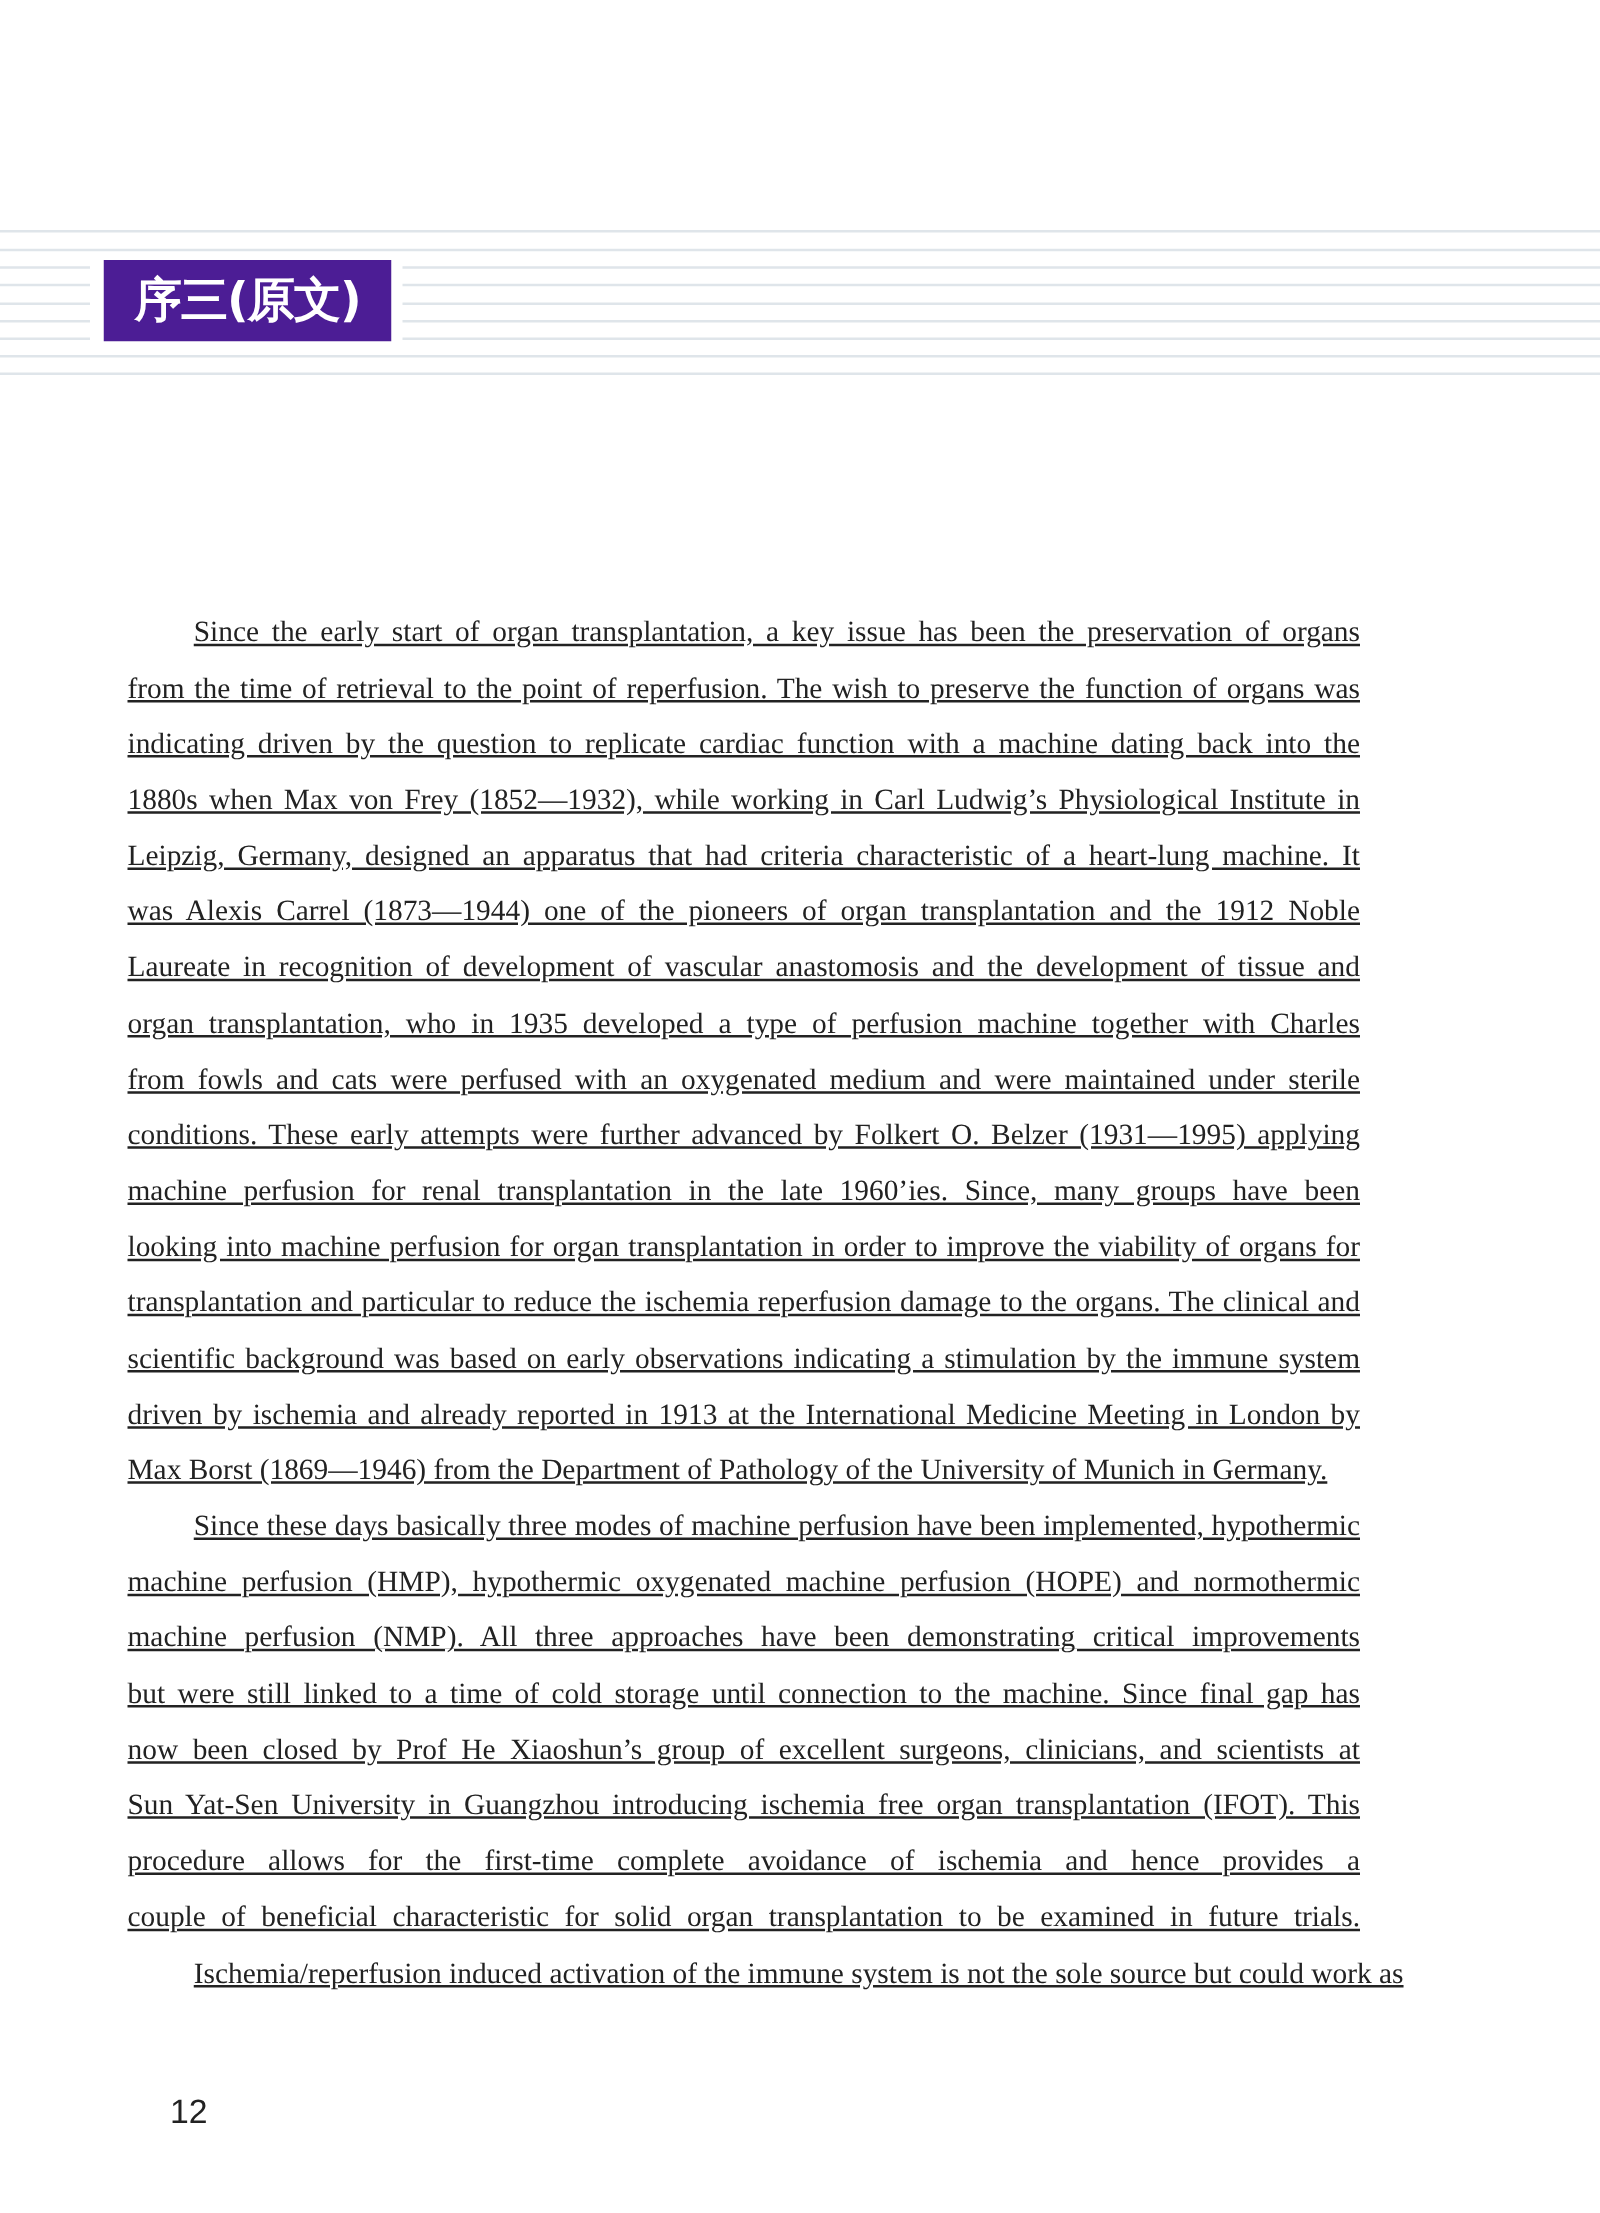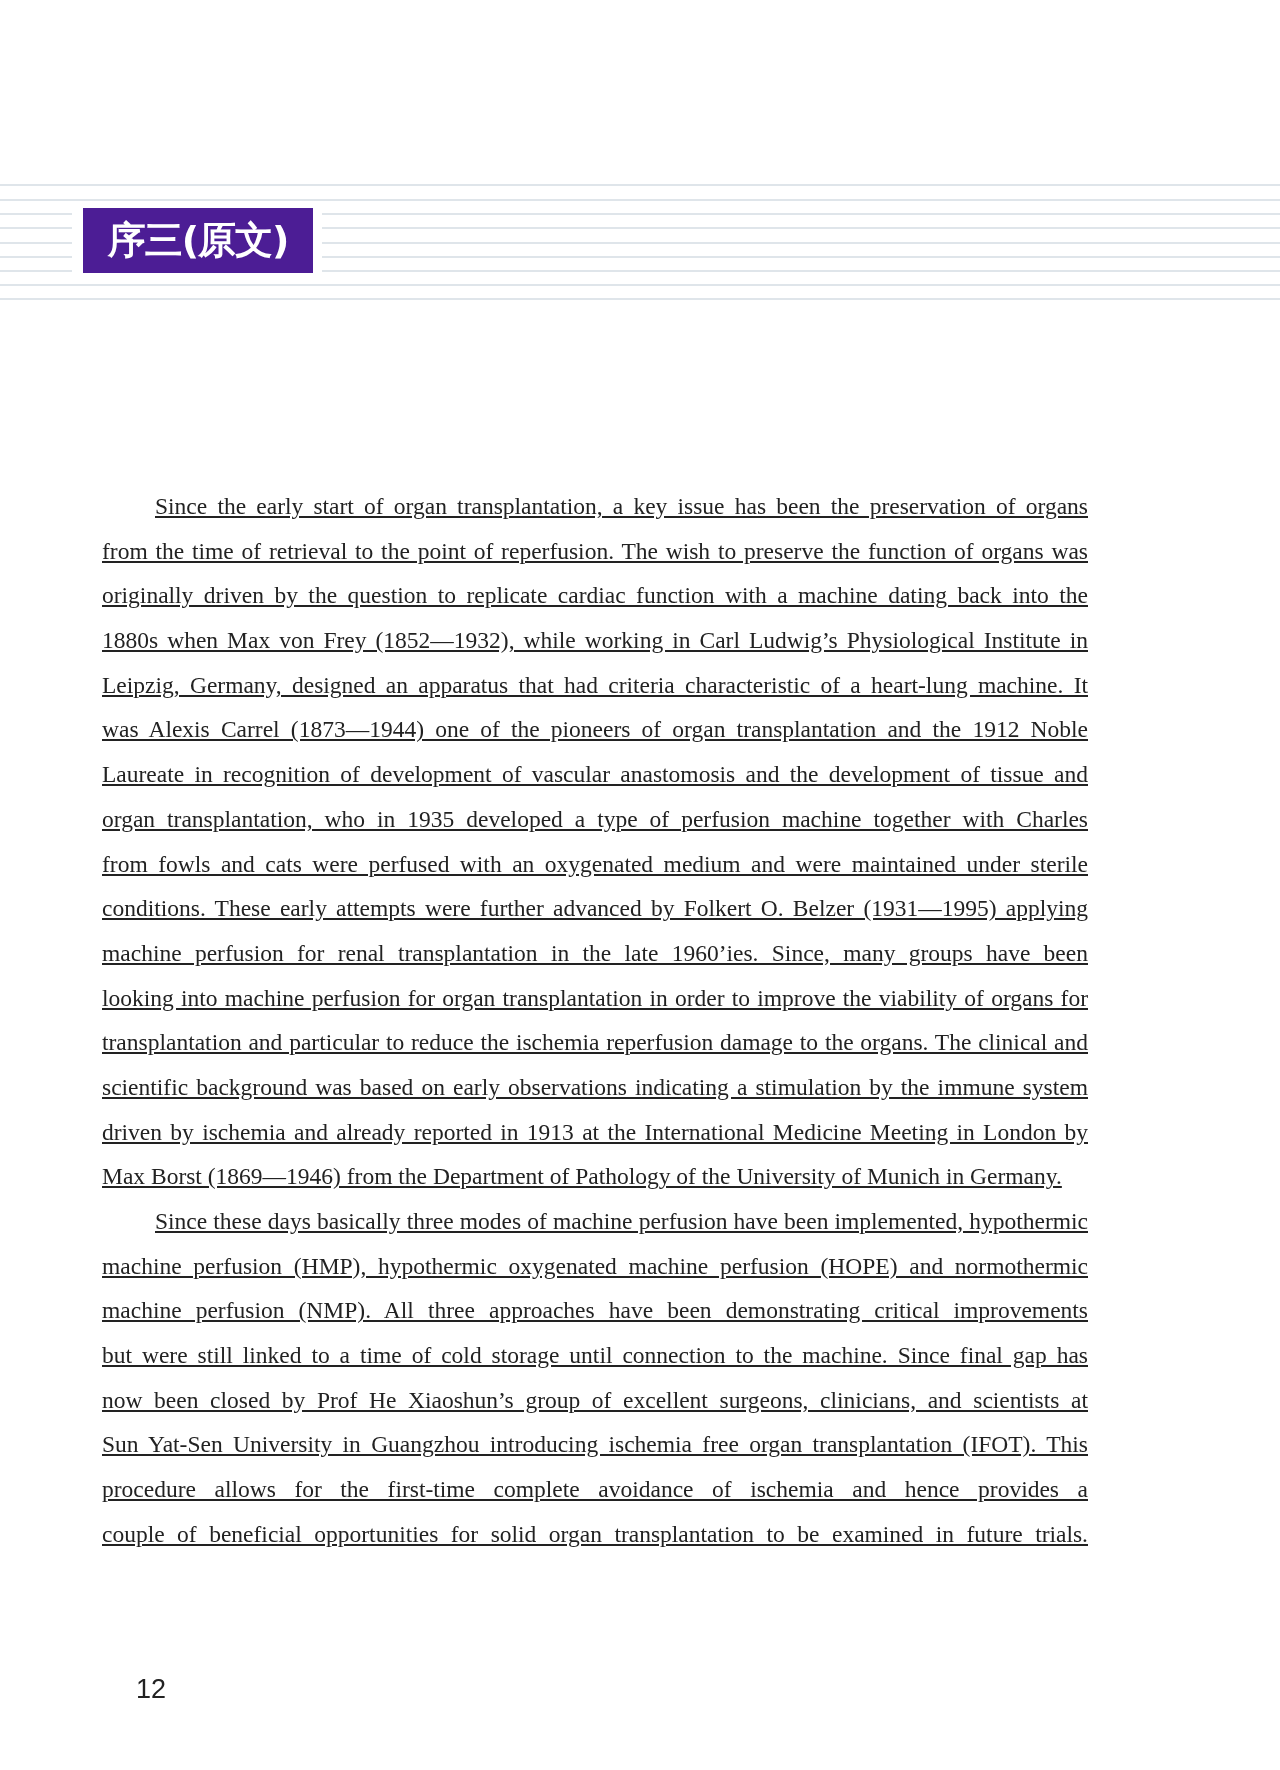--- a/index.html
+++ b/index.html
@@ -85,37 +85,38 @@
     <div class="stripe" style="left: 322px; width: 958px; top: 270px;"></div>
     <div class="stripe" style="left: 0px; width: 1280px; top: 284px;"></div>
     <div class="stripe" style="left: 0px; width: 1280px; top: 298px;"></div>
   </div>
 
 <div class="title-box">序三(原文)</div>
 
 <div class="body-text" id="body-text">
     <span class="line indent">Since the early start of organ transplantation, a key issue has been the preservation of organs</span>
     <span class="line">from the time of retrieval to the point of reperfusion. The wish to preserve the function of organs was</span>
-    <span class="line">originally driven by the question to replicate cardiac function with a machine dating back into the</span>
+    <span class="line">indicating driven by the question to replicate cardiac function with a machine dating back into the</span>
     <span class="line">1880s when Max von Frey (1852—1932), while working in Carl Ludwig’s Physiological Institute in</span>
     <span class="line">Leipzig, Germany, designed an apparatus that had criteria characteristic of a heart-lung machine. It</span>
     <span class="line">was Alexis Carrel (1873—1944) one of the pioneers of organ transplantation and the 1912 Noble</span>
     <span class="line">Laureate in recognition of development of vascular anastomosis and the development of tissue and</span>
     <span class="line">organ transplantation, who in 1935 developed a type of perfusion machine together with Charles</span>
     <span class="line">from fowls and cats were perfused with an oxygenated medium and were maintained under sterile</span>
     <span class="line">conditions. These early attempts were further advanced by Folkert O. Belzer (1931—1995) applying</span>
     <span class="line">machine perfusion for renal transplantation in the late 1960’ies. Since, many groups have been</span>
     <span class="line">looking into machine perfusion for organ transplantation in order to improve the viability of organs for</span>
     <span class="line">transplantation and particular to reduce the ischemia reperfusion damage to the organs. The clinical and</span>
     <span class="line">scientific background was based on early observations indicating a stimulation by the immune system</span>
     <span class="line">driven by ischemia and already reported in 1913 at the International Medicine Meeting in London by</span>
     <span class="line last">Max Borst (1869—1946) from the Department of Pathology of the University of Munich in Germany.</span>
     <span class="line indent">Since these days basically three modes of machine perfusion have been implemented, hypothermic</span>
     <span class="line">machine perfusion (HMP), hypothermic oxygenated machine perfusion (HOPE) and normothermic</span>
     <span class="line">machine perfusion (NMP). All three approaches have been demonstrating critical improvements</span>
     <span class="line">but were still linked to a time of cold storage until connection to the machine. Since final gap has</span>
     <span class="line">now been closed by Prof He Xiaoshun’s group of excellent surgeons, clinicians, and scientists at</span>
     <span class="line">Sun Yat-Sen University in Guangzhou introducing ischemia free organ transplantation (IFOT). This</span>
     <span class="line">procedure allows for the first-time complete avoidance of ischemia and hence provides a</span>
-    <span class="line">couple of beneficial opportunities for solid organ transplantation to be examined in future trials.</span>
+    <span class="line">couple of beneficial characteristic for solid organ transplantation to be examined in future trials.</span>
+    <span class="line indent">Ischemia/reperfusion induced activation of the immune system is not the sole source but could work as</span>
   </div>
 
 <div class="page-number">12</div>
 
 </body></html>

